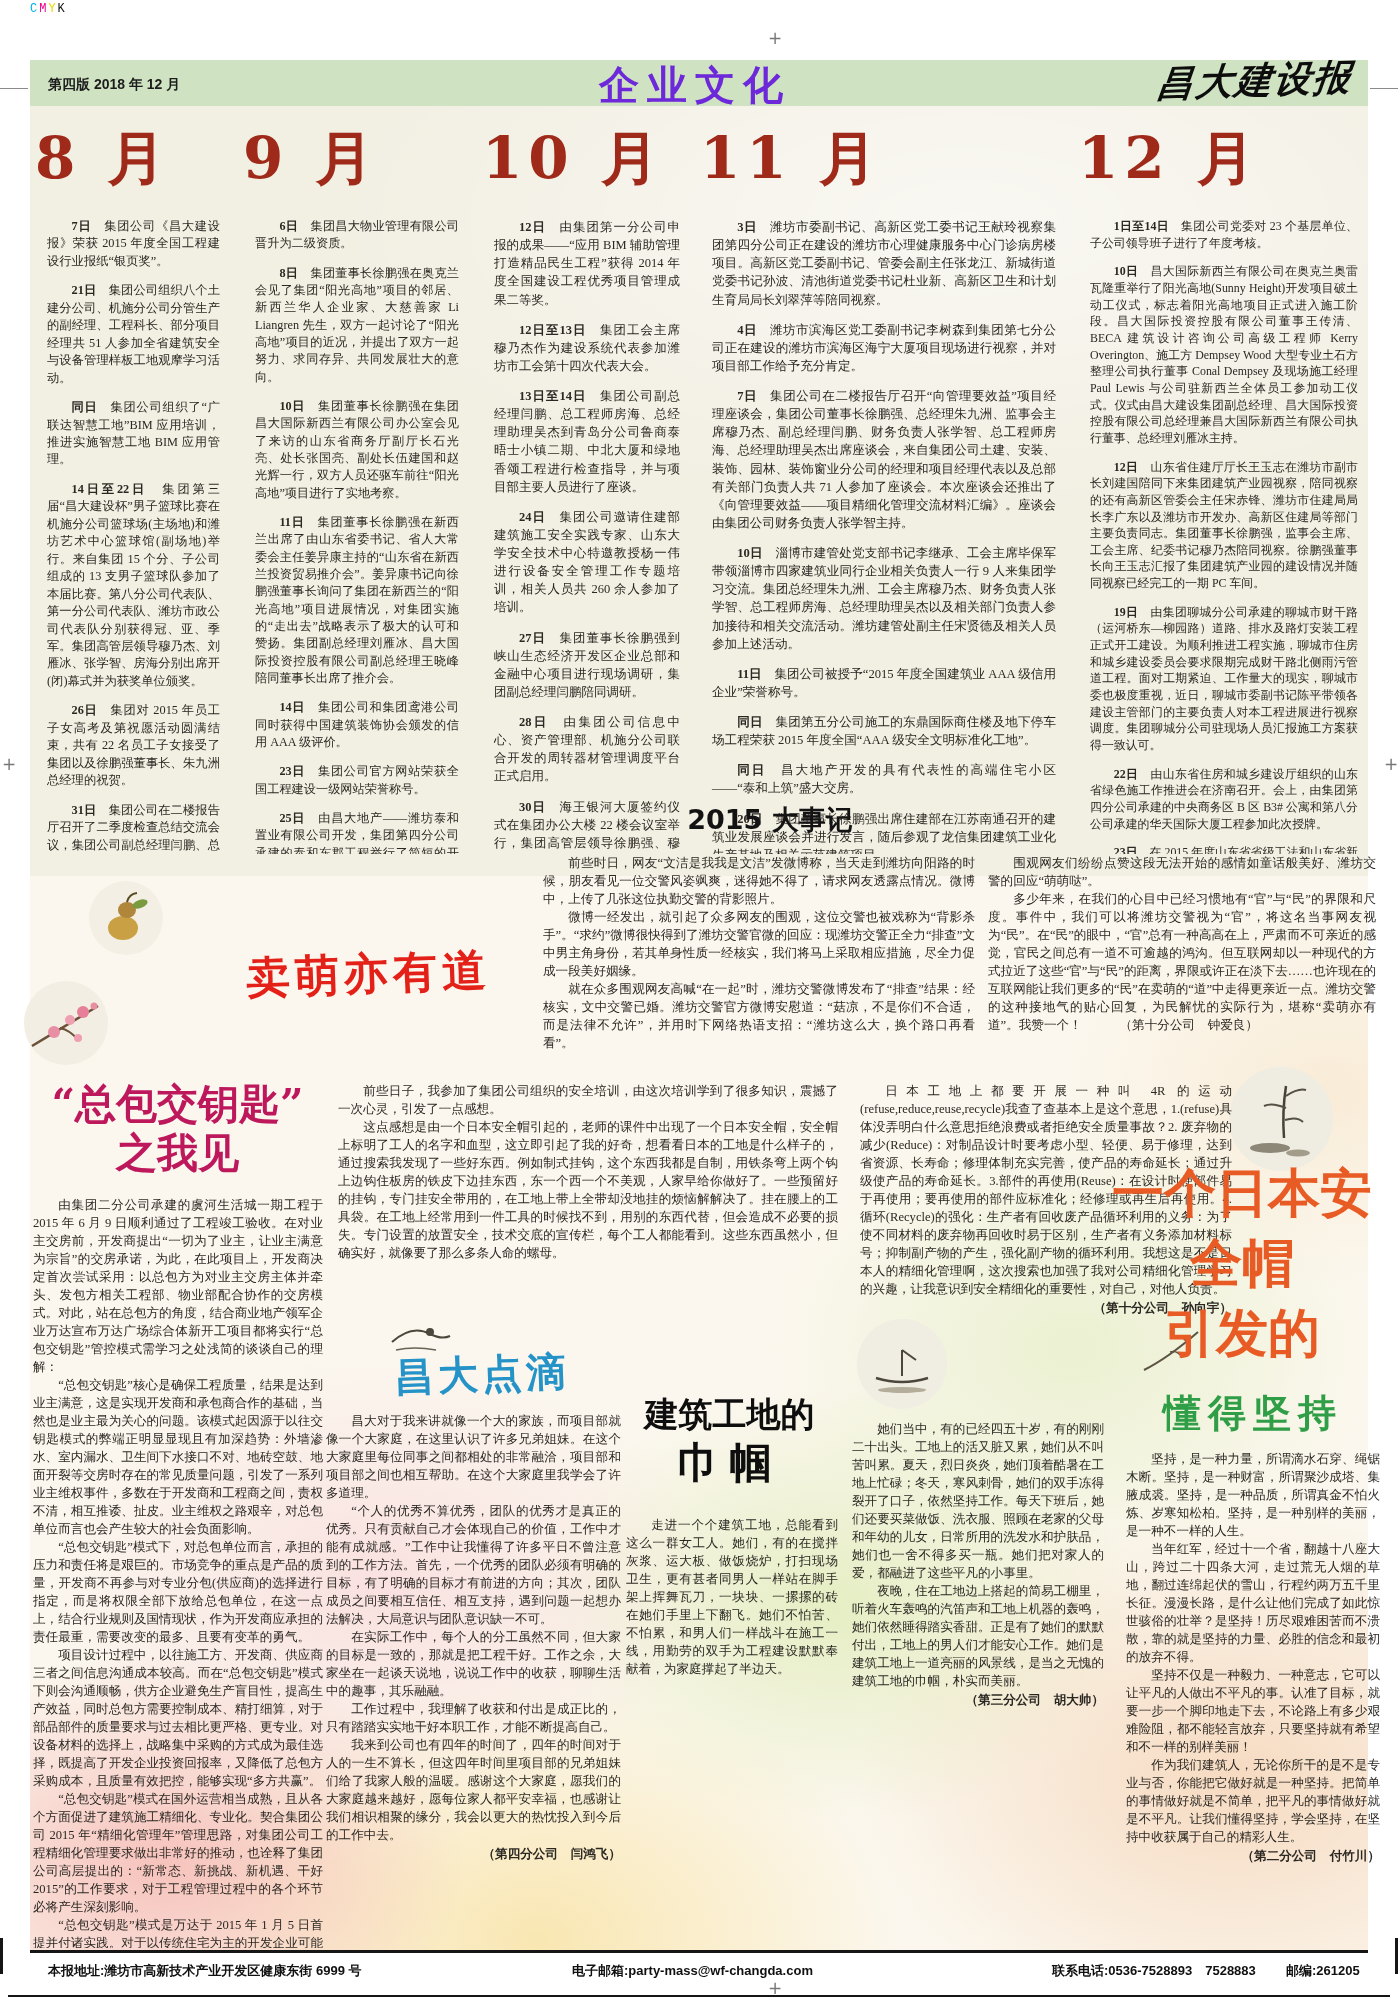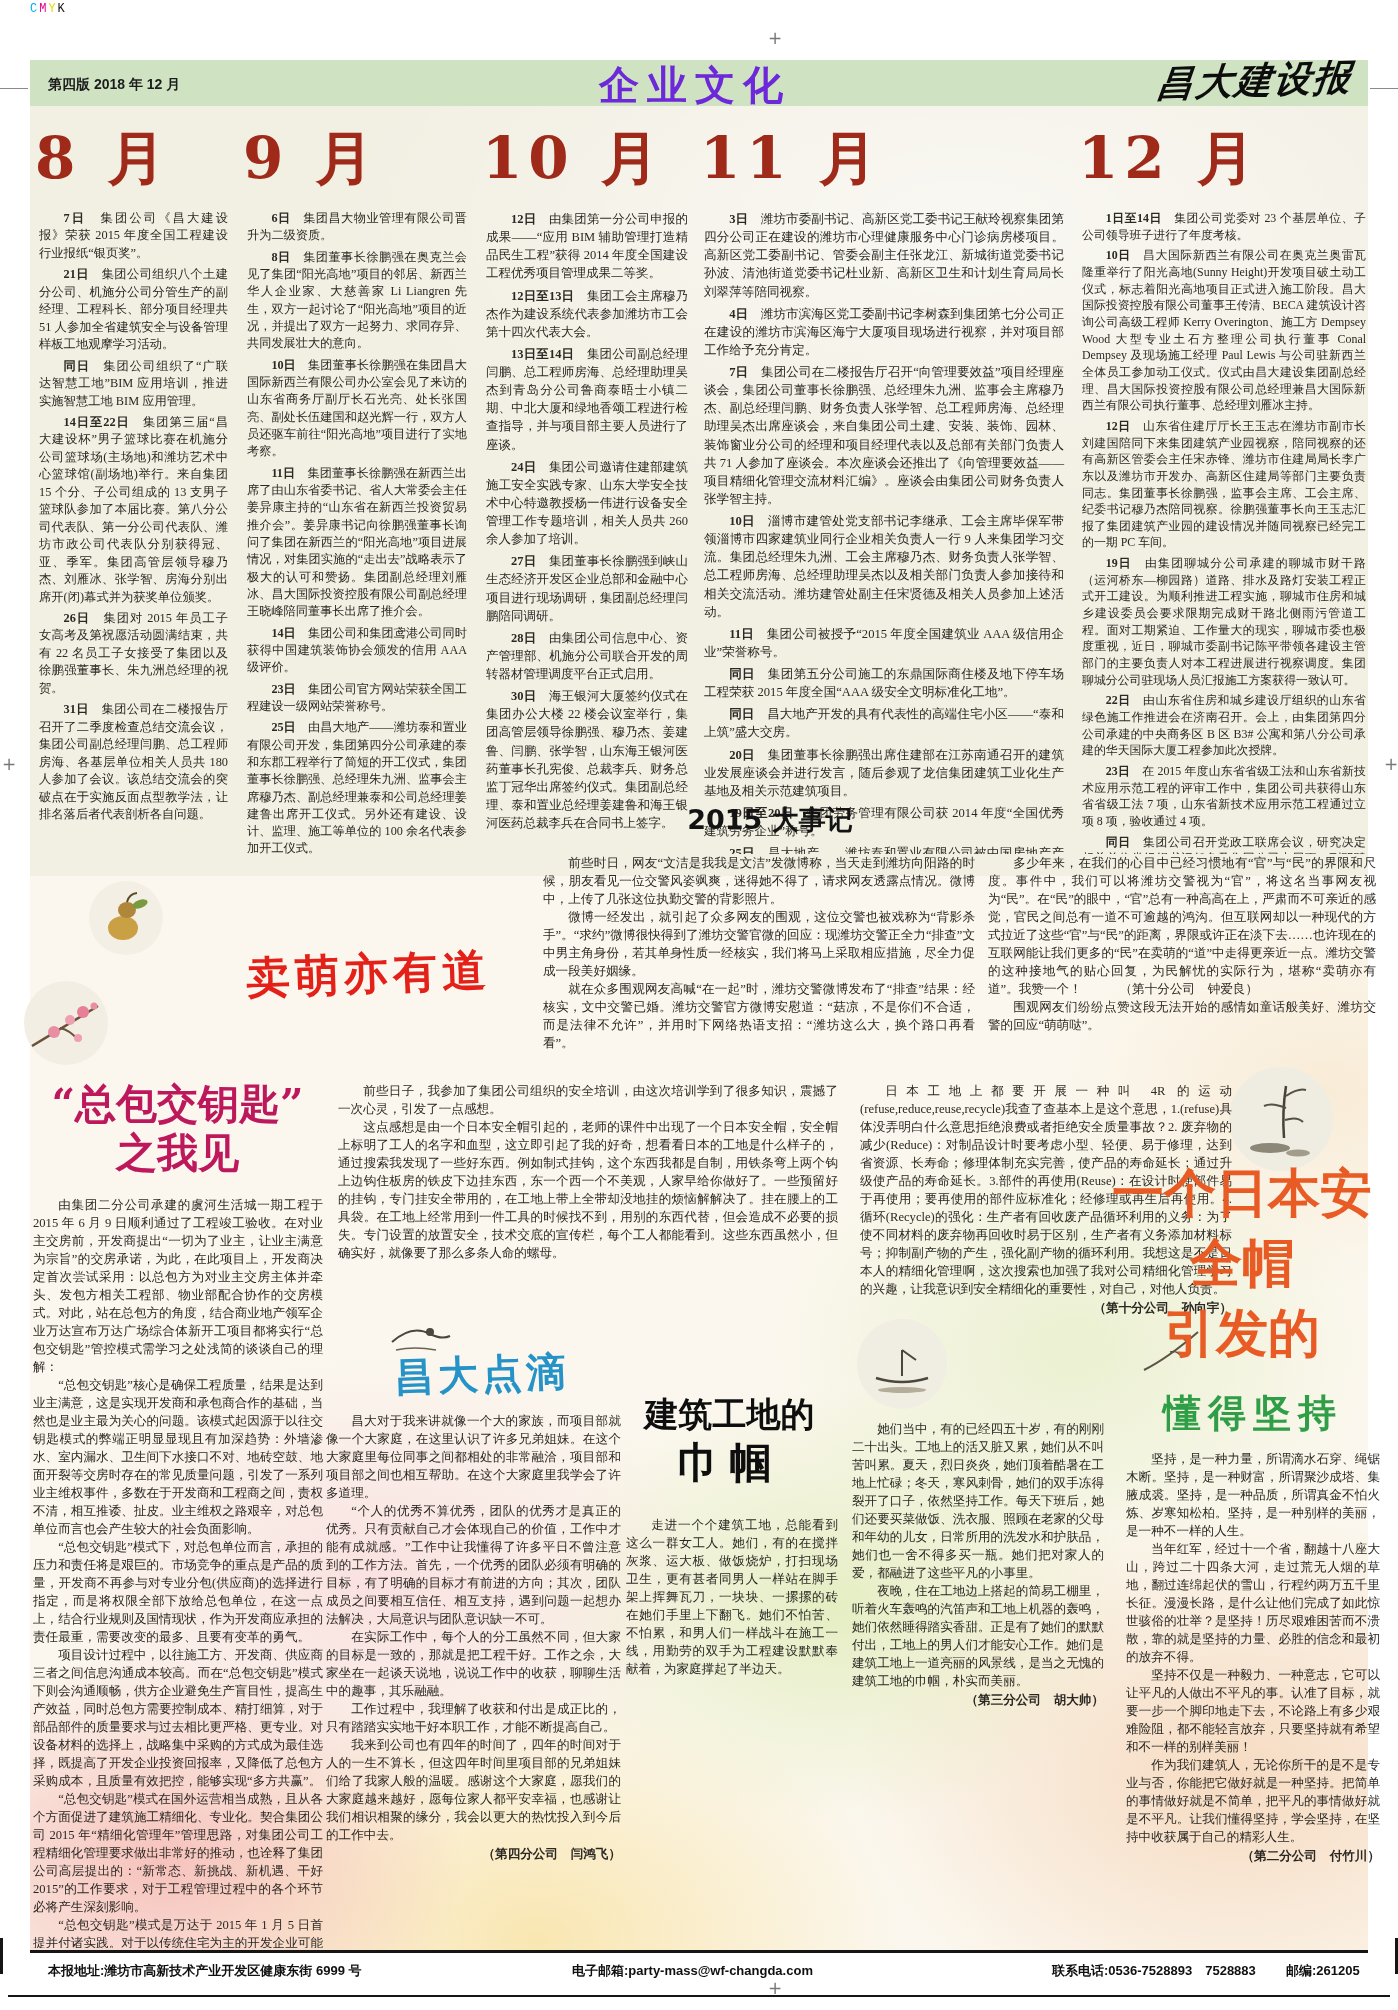--- a/index.html
+++ b/index.html
@@ -18,21 +18,21 @@
   .section-title{position:absolute;left:0;right:8px;top:-2px;text-align:center;font-size:40px;font-weight:900;
            font-family:"DejaVu Sans","Liberation Sans",sans-serif;letter-spacing:8px;color:#6d28d9;}
   .masthead{position:absolute;right:16px;top:-4px;font-size:37px;font-weight:bold;font-style:italic;
            transform:skewX(-8deg) rotate(-2deg);font-family:"DejaVu Serif",serif;color:#0d0d0d;letter-spacing:2px;}
   
   .chronicle-bg{position:absolute;left:30px;top:106px;width:1338px;height:770px;
       background:radial-gradient(900px 420px at 70% 15%,rgba(255,255,255,.55),transparent 70%),#f2efe3;}
   .month-col{position:absolute;overflow:hidden;}
   .month-head{font-size:58px;font-weight:bold;color:#9f2a1a;font-family:"DejaVu Serif",serif;
       letter-spacing:6px;height:94px;line-height:92px;}
-  .entries p.entry{margin:4px;text-align:justify;text-indent:2em;}
+  .entries p.entry{margin:12px;text-align:justify;text-indent:2em;}
   .entries p.entry b{font-weight:bold;}
   .c1 .entries{font-size:12.3px;line-height:1.42;}
   .c2 .entries{font-size:12.2px;line-height:1.42;}
   .c3 .entries{font-size:12.5px;line-height:1.45;}
   .c4 .entries{font-size:12.6px;line-height:1.44;}
   .c5 .entries{font-size:11.9px;line-height:1.40;}
   .chronicle-caption{position:absolute;left:620px;top:802px;width:300px;text-align:center;
       font-size:27px;font-weight:900;font-family:"DejaVu Sans",sans-serif;color:#131313;}
   
   .watercolor{position:absolute;left:30px;top:876px;width:1338px;height:1074px;background:
@@ -224,22 +224,22 @@
   <div class="t-maimeng">卖萌亦有道</div>
   <div class="fcol" style="left:543px;top:854px;width:432px;height:210px">
     <div>
         <p class="para">前些时日，网友“文洁是我我是文洁”发微博称，当天走到潍坊向阳路的时候，朋友看见一位交警风姿飒爽，迷得她不得了，请求网友透露点情况。微博中，上传了几张这位执勤交警的背影照片。</p>
         <p class="para">微博一经发出，就引起了众多网友的围观，这位交警也被戏称为“背影杀手”。“求约”微博很快得到了潍坊交警官微的回应：现潍坊交警正全力“排查”文中男主角身份，若其单身性质一经核实，我们将马上采取相应措施，尽全力促成一段美好姻缘。</p>
         <p class="para">就在众多围观网友高喊“在一起”时，潍坊交警微博发布了“排查”结果：经核实，文中交警已婚。潍坊交警官方微博安慰道：“菇凉，不是你们不合适，而是法律不允许”，并用时下网络热语支招：“潍坊这么大，换个路口再看看”。</p>
       </div>
   </div>
   <div class="fcol" style="left:988px;top:854px;width:388px;height:210px">
     <div>
+        <p class="para">围观网友们纷纷点赞这段无法开始的感情如童话般美好、潍坊交警的回应“萌萌哒”。</p>
         <p class="para">多少年来，在我们的心目中已经习惯地有“官”与“民”的界限和尺度。事件中，我们可以将潍坊交警视为“官”，将这名当事网友视为“民”。在“民”的眼中，“官”总有一种高高在上，严肃而不可亲近的感觉，官民之间总有一道不可逾越的鸿沟。但互联网却以一种现代的方式拉近了这些“官”与“民”的距离，界限或许正在淡下去……也许现在的互联网能让我们更多的“民”在卖萌的“道”中走得更亲近一点。潍坊交警的这种接地气的贴心回复，为民解忧的实际行为，堪称“卖萌亦有道”。我赞一个！　　　（第十分公司　钟爱良）</p>
-        <p class="para">围观网友们纷纷点赞这段无法开始的感情如童话般美好、潍坊交警的回应“萌萌哒”。</p>
       </div>
   </div>
 
   <div class="t-zongbao">
     <div class="l1">“总包交钥匙”</div>
     <div class="l2">之我见</div>
   </div>
   <div class="fcol" style="left:33px;top:1196px;width:290px;height:752px">
     <div>
         <p class="para">由集团二分公司承建的虞河生活城一期工程于 2015 年 6 月 9 日顺利通过了工程竣工验收。在对业主交房前，开发商提出“一切为了业主，让业主满意为宗旨”的交房承诺，为此，在此项目上，开发商决定首次尝试采用：以总包方为对业主交房主体并牵头、发包方相关工程部、物业部配合协作的交房模式。对此，站在总包方的角度，结合商业地产领军企业万达宣布万达广场综合体新开工项目都将实行“总包交钥匙”管控模式需学习之处浅简的谈谈自己的理解：</p>

